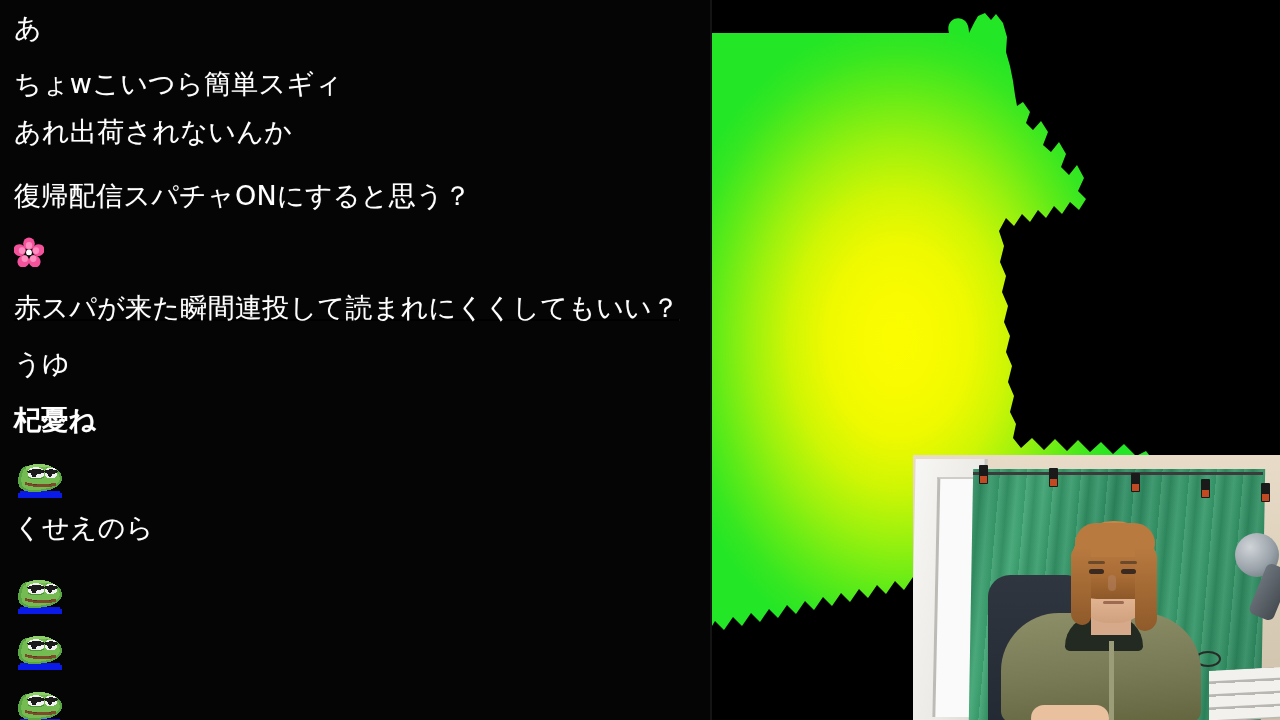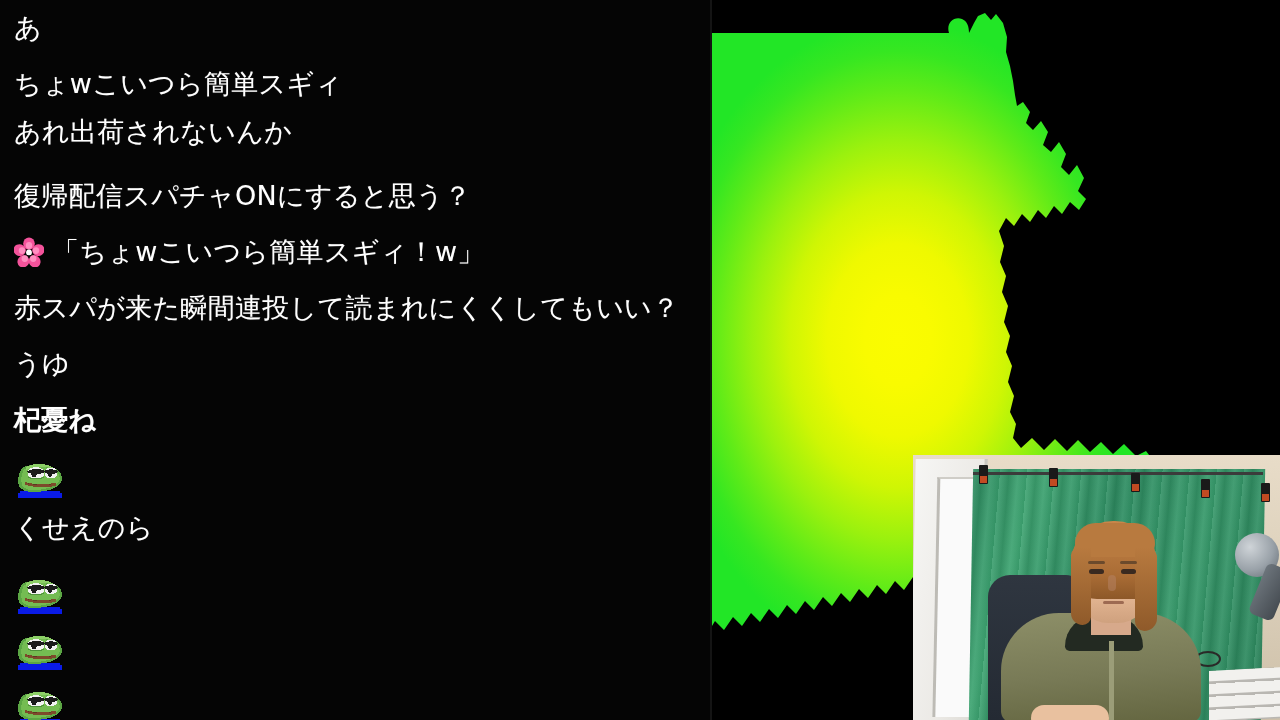--- a/index.html
+++ b/index.html
@@ -265,23 +265,22 @@
               <g fill="#FF8EC0">
                 <ellipse cx="16" cy="9" rx="3.4" ry="3.6"></ellipse>
                 <ellipse cx="23.5" cy="14.5" rx="3.4" ry="3.6"></ellipse>
                 <ellipse cx="20.5" cy="23" rx="3.4" ry="3.6"></ellipse>
                 <ellipse cx="11.5" cy="23" rx="3.4" ry="3.6"></ellipse>
                 <ellipse cx="8.5" cy="14.5" rx="3.4" ry="3.6"></ellipse>
               </g>
               <circle cx="16" cy="16.5" r="3.1" fill="#FFFFFF"></circle>
             </svg>
           </span>
-          <span class="chat-text">「ちょwこいつら簡単スギィ！w」</span>
         </div>
-        <div class="chat-row" style="position: absolute; left: 0px; top: 280px; width: 711px;">
+        <div class="chat-row" style="position: absolute; left: 0px; top: 280px; width: 711px; text-decoration: underline;">
           <span class="chat-text">赤スパが来た瞬間連投して読まれにくくしてもいい？</span>
         </div>
         <div class="chat-row" style="position: absolute; left: 0px; top: 336px; width: 711px;">
           <span class="chat-text">うゆ</span>
         </div>
         <div class="chat-row" style="position: absolute; left: 0px; top: 392px; width: 641px; font-weight: bold;">
           <span class="chat-text">杞憂ね</span>
         </div>
         <div class="chat-row" style="position: absolute; left: 0px; top: 452px; width: 711px;">
           <span class="chat-emote">

